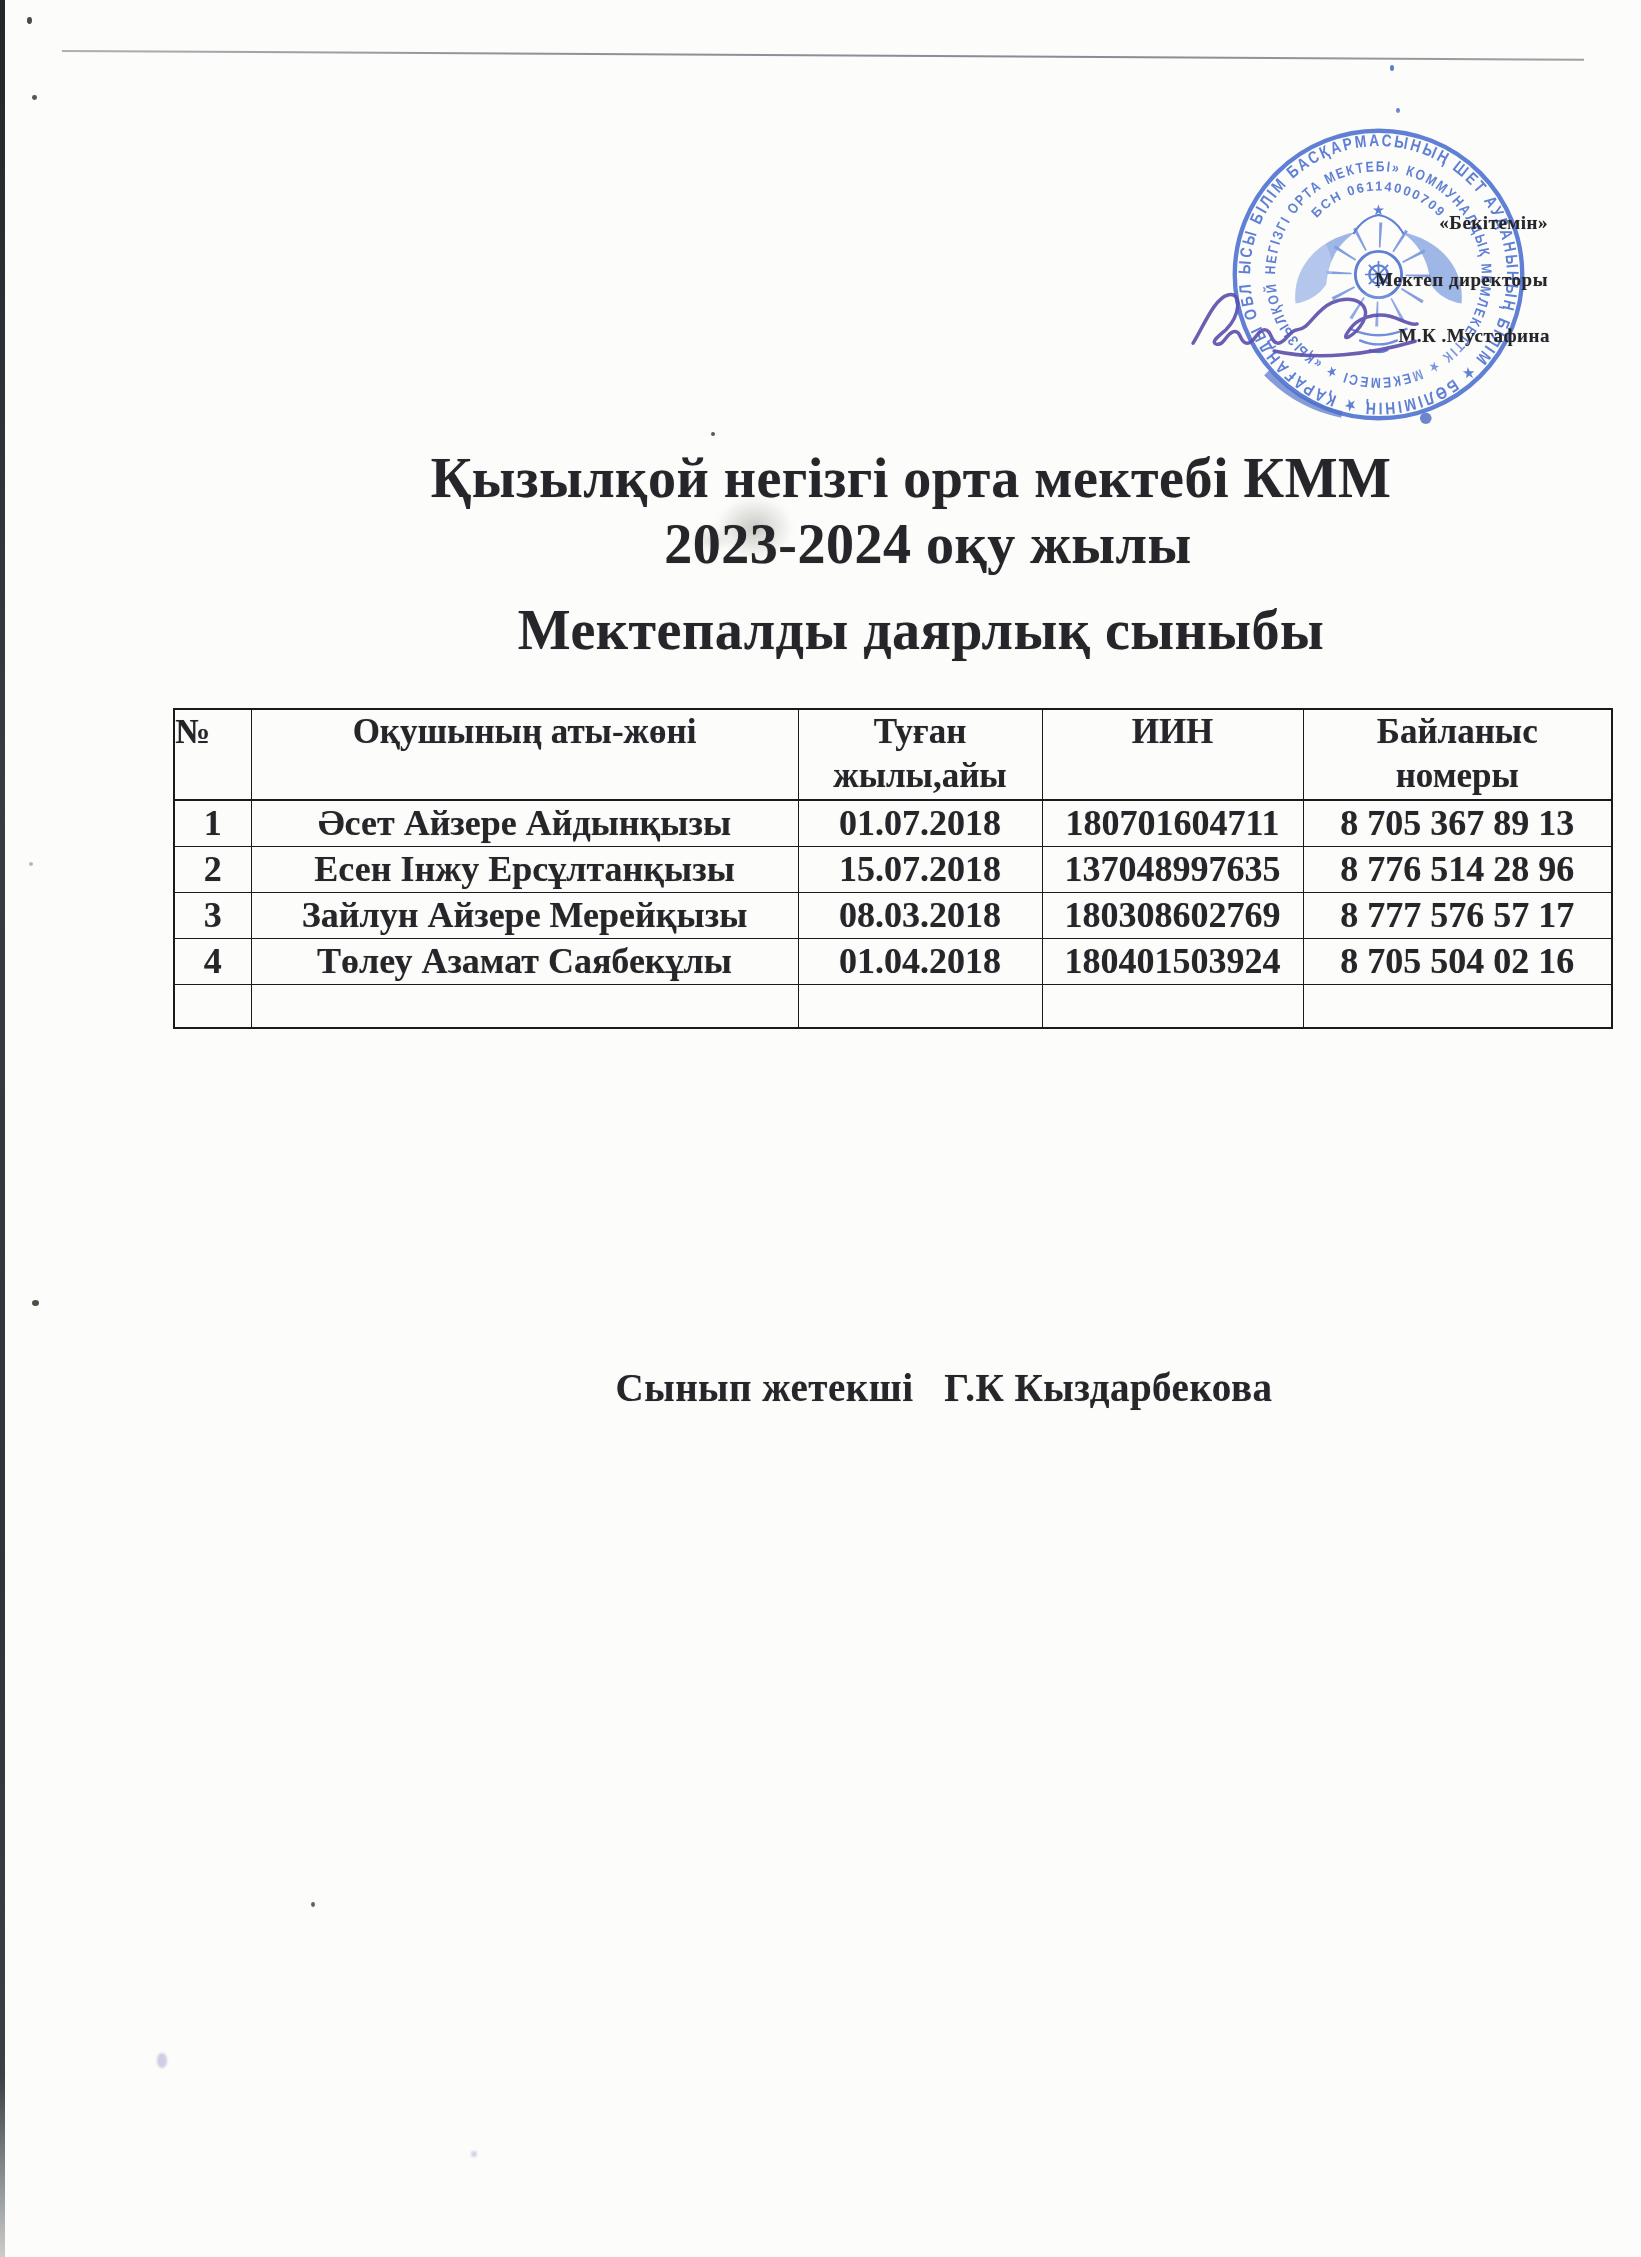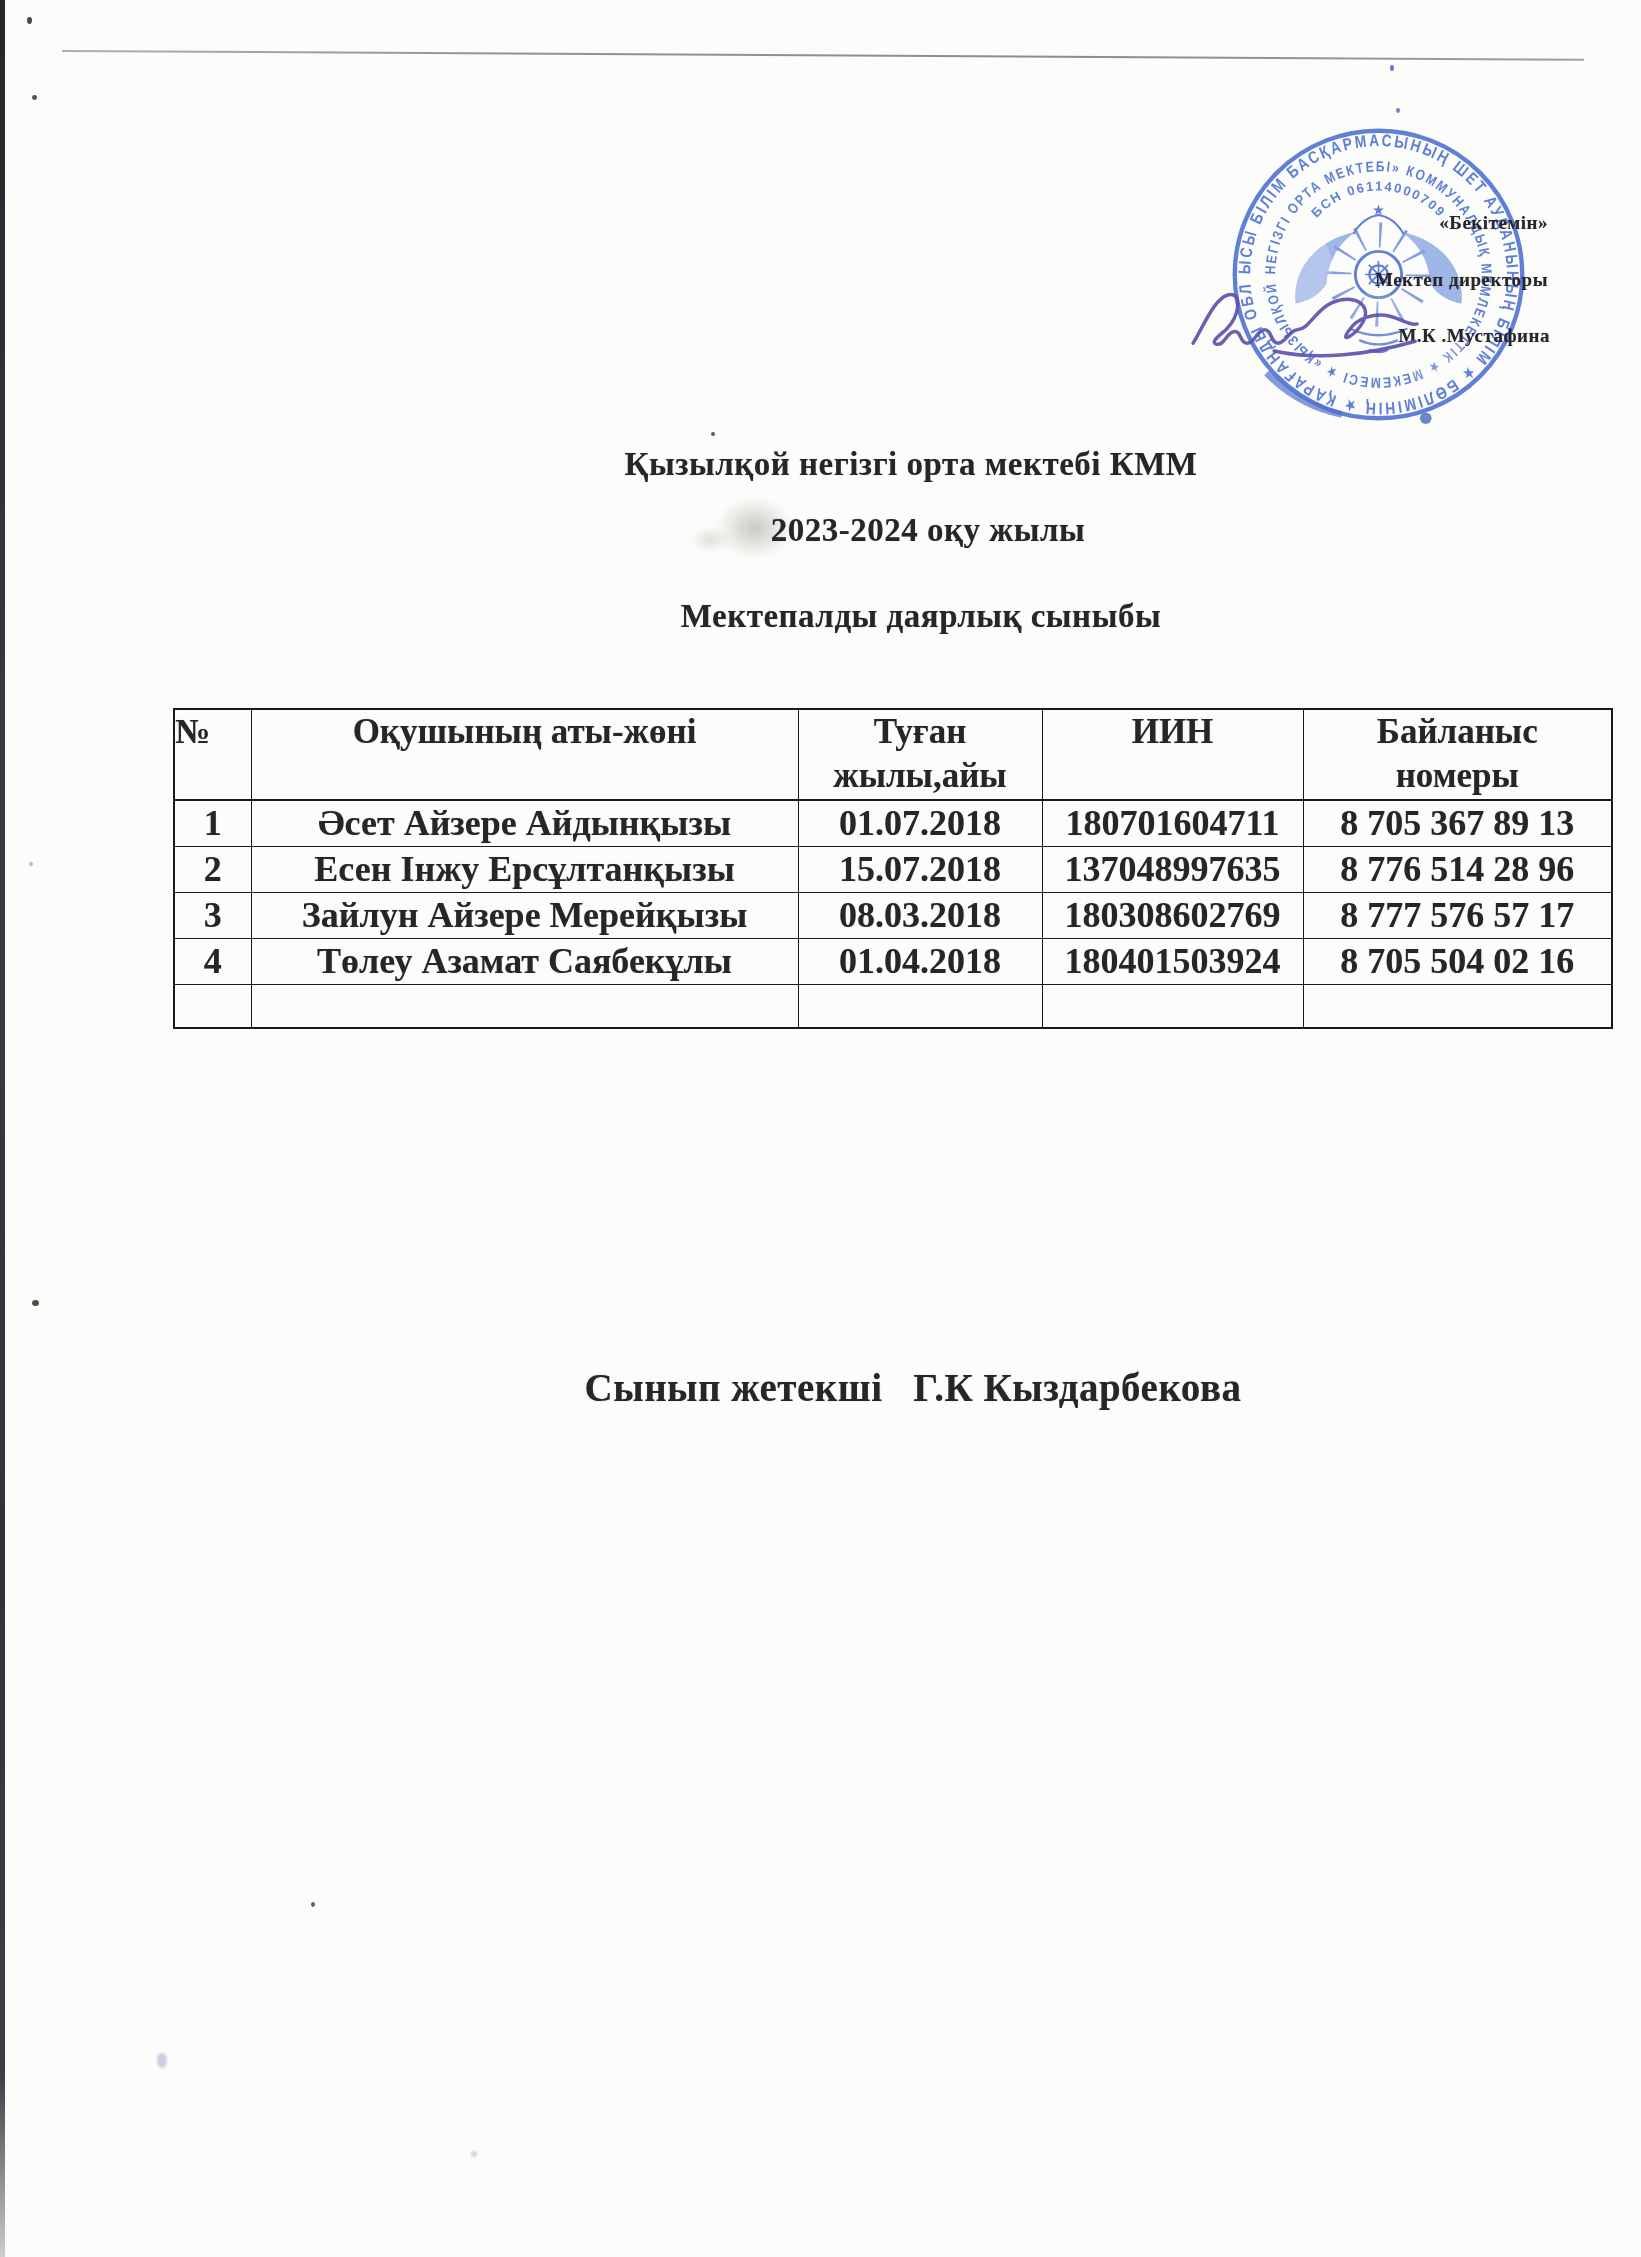--- a/index.html
+++ b/index.html
@@ -8,23 +8,23 @@
   }
   html,body{margin:0;padding:0;background:#d9d9d9;}
   .page{
     position:relative;width:1641px;height:2257px;background:var(--paper);
     font-family:"Liberation Serif","DejaVu Serif",serif;color:var(--ink);
     overflow:hidden;
   }
   .txt{position:absolute;white-space:pre;font-weight:bold;
        text-shadow:0 0 1px rgba(40,40,45,.35);}
   .centered{transform:translateX(-50%);}
-  .title-line{font-size:33px;letter-spacing:0.5px;}
+  .title-line{font-size:56px;letter-spacing:0.5px;}
   .stamp-overlay{font-size:19px;letter-spacing:0.5px;}
-  .footer-line{font-size:39px;letter-spacing:0.5px;}
+  .footer-line{font-size:39px;letter-spacing:0.5px;margin-left:31px;}
 
   
   table.roster{
     position:absolute;left:173px;top:708px;width:1439px;
     border-collapse:collapse;table-layout:fixed;
     font-size:36px;font-weight:bold;color:var(--ink);
   }
   table.roster td,table.roster th{
     border:1.9px solid var(--table-border);
     padding:0;overflow:hidden;

